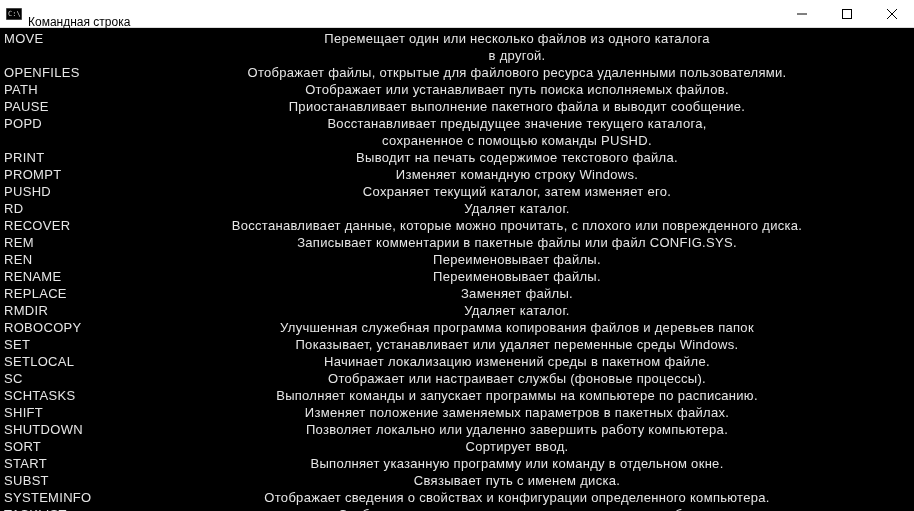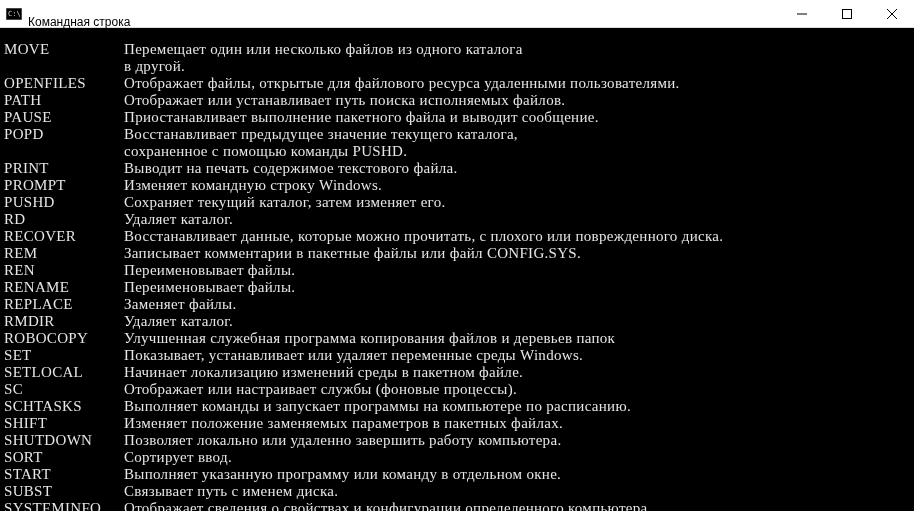--- a/index.html
+++ b/index.html
@@ -58,35 +58,36 @@
     align-items: center;
     justify-content: center;
     color: #000;
   }
   .titlebar-btn svg { display:block; }
 
   .terminal {
     flex: 1;
     background: #000;
     color: #e6e6e6;
-    font-family: Liberation Serif, serif;
-    font-size: 15px;
+    font-family: Liberation Sans, sans-serif;
+    font-size: 13px;
     line-height: 17px;
-    padding: 13px 4px 0 4px;
+    padding: 2px 4px 0 4px;
     white-space: pre;
     overflow: hidden;
     letter-spacing: 0.3px;
   }
   .row { display: flex; }
   .cmd {
     width: 120px;
     flex-shrink: 0;
   }
   .desc {
     flex: 1;
+    text-align: center;
   }
 </style>
 </head>
 <body>
 
 <div class="window">
   <div class="titlebar">
     <div class="titlebar-left">
       <span class="titlebar-icon">
         <svg width="16" height="12" viewBox="0 0 16 12">

